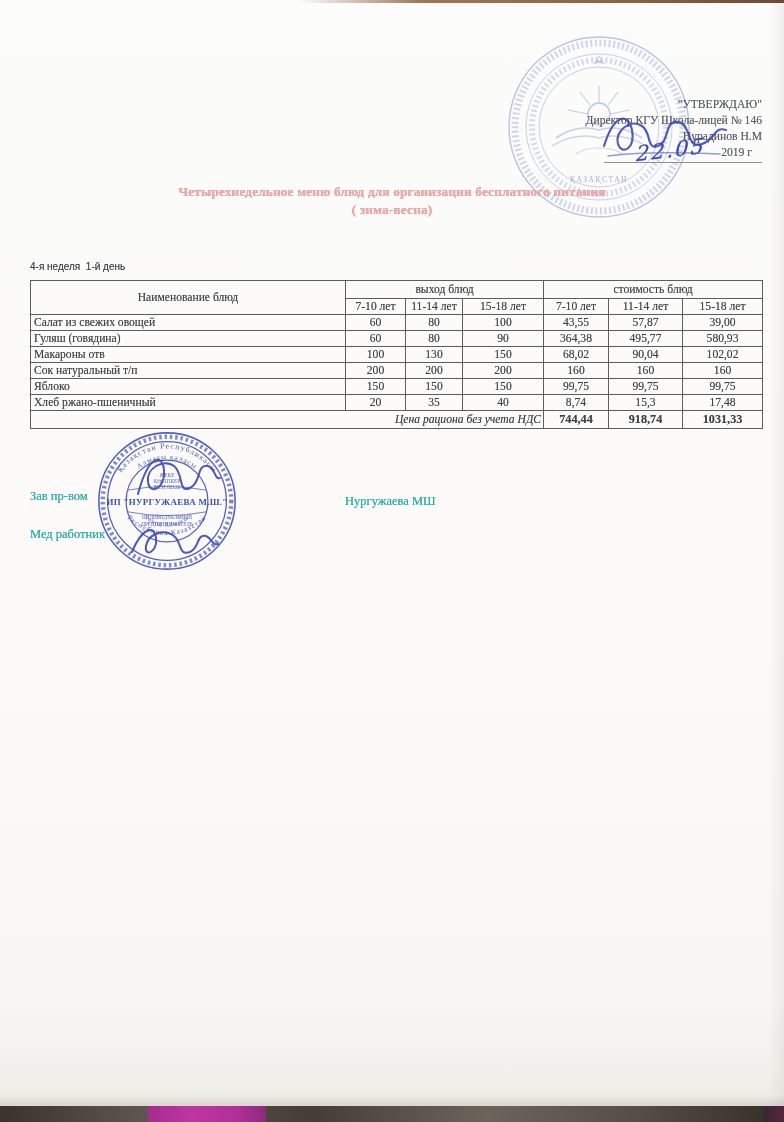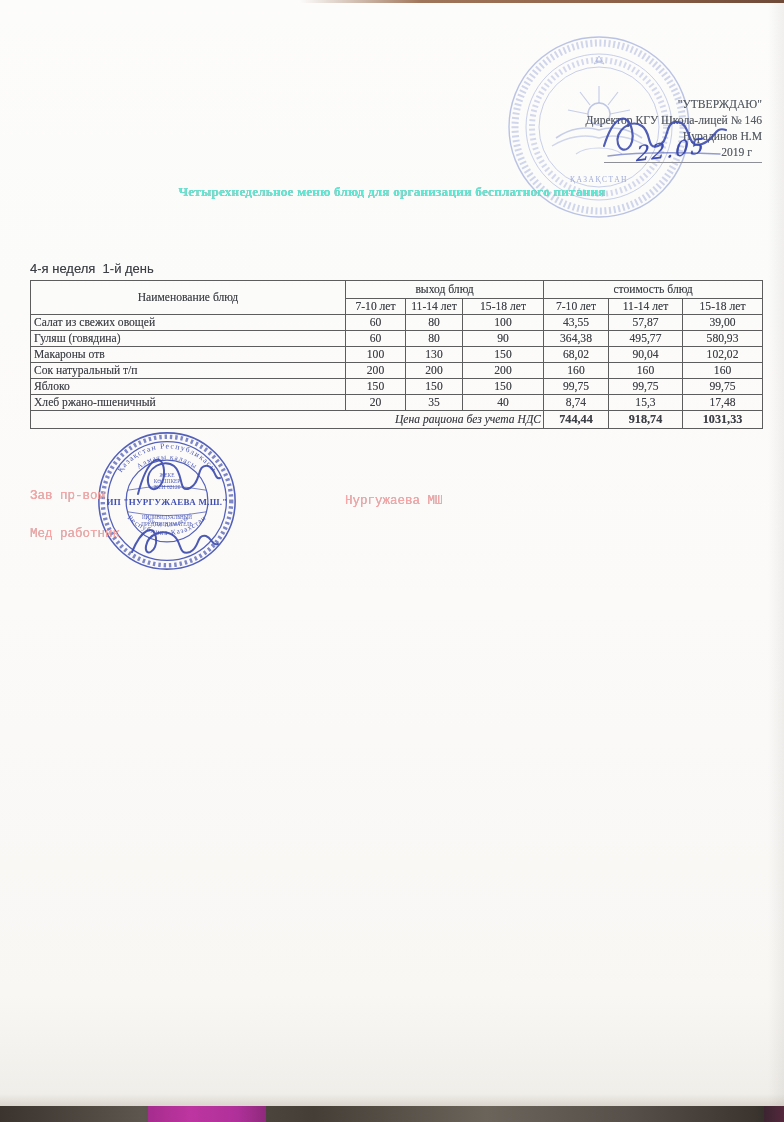--- a/index.html
+++ b/index.html
@@ -47,47 +47,47 @@
     text-align:right;padding-right:10px;padding-bottom:1px;
   }
   .handwritten-date{
     position:absolute;left:636px;top:138px;z-index:5;
     font-family:"DejaVu Serif",serif;font-style:italic;
     font-size:21px;color:#3d4cae;transform:rotate(-7deg) skewX(-10deg);
     text-shadow:0 0 .7px rgba(61,76,174,.6);letter-spacing:2px;
   }
   .doc-title{
     position:absolute;left:0;top:183px;width:784px;z-index:4;text-align:center;
-    font-weight:bold;font-size:13.2px;line-height:17.5px;color:#5eead4;
+    font-weight:bold;font-size:13.2px;line-height:17.5px;color:#fca5a5;
     text-shadow:0 0 .5px rgba(64,68,75,.6);letter-spacing:.2px;
   }
   .week-label{
     position:absolute;left:30px;top:261px;z-index:4;
-    font-family:"Liberation Sans",sans-serif;font-size:13px;color:#3c3f45;
+    font-family:"Liberation Sans",sans-serif;font-size:10px;color:#3c3f45;
     text-shadow:0 0 .4px rgba(60,63,69,.5);white-space:pre;text-align:center;
   }
   table.menu{
     position:absolute;left:30px;top:280px;z-index:4;
     border-collapse:collapse;table-layout:fixed;width:732px;
     font-size:11.6px;color:#3d4046;
   }
   table.menu th,table.menu td{
     border:1px solid #5d5d5d;padding:0 2px;font-weight:normal;
     text-shadow:0 0 .4px rgba(61,64,70,.5);overflow:hidden;white-space:nowrap;
   }
   table.menu .grp{height:17px;text-align:center;}
   table.menu .age{height:15px;text-align:center;}
   table.menu td{height:15px;text-align:center;}
   table.menu td.dish{text-align:left;padding-left:3px;}
   table.menu tr.total-row td{height:17px;}
   table.menu td.total-label{font-style:italic;text-align:right;padding-left:4px;}
   table.menu td.total-val{font-weight:bold;font-size:12.2px;}
   .sig-label{
-    position:absolute;z-index:4;font-family:Liberation Mono, monospace;
-    font-size:12.5px;color:#fca5a5;text-shadow:0 0 .4px rgba(67,70,76,.5);
+    position:absolute;z-index:4;font-family:Liberation Serif, serif;
+    font-size:12.5px;color:#14b8a6;text-shadow:0 0 .4px rgba(67,70,76,.5);
   }
   .stamp{position:absolute;z-index:2;}
   .sig-stroke{position:absolute;z-index:5;}
 </style>
 </head>
 <body>
 
 <div class="paper"></div>
 <div class="scan-top-line"></div>
 <div class="right-edge-shade"></div>
@@ -123,20 +123,21 @@
 
 <div class="handwritten-date">22.05</div>
 
 <svg class="sig-stroke" style="left:598px;top:106px;" width="132" height="58" viewBox="0 0 132 58">
   <path d="M6,40 C16,8 30,6 34,24 C38,42 24,50 20,38 C16,26 32,12 44,20 C54,27 48,44 60,40 C72,36 66,14 80,16 C94,18 88,44 104,38 C118,33 116,20 128,24" fill="none" stroke="#3d4cae" stroke-width="2.2" stroke-linecap="round" opacity="0.9"></path>
   <path d="M10,50 C40,46 80,46 122,48" fill="none" stroke="#3d4cae" stroke-width="1.4" stroke-linecap="round" opacity="0.55"></path>
 </svg>
 
 <div class="doc-title" style="z-index:4;">
   <div>Четырехнедельное меню блюд для организации бесплатного питания</div>
+  <div>( зима-весна)</div>
 </div>
 
 <div class="week-label">4-я неделя  1-й день</div>
 
 <table class="menu">
   <colgroup>
     <col style="width:315px">
       <col style="width:60px">
       <col style="width:57px">
       <col style="width:81px">

